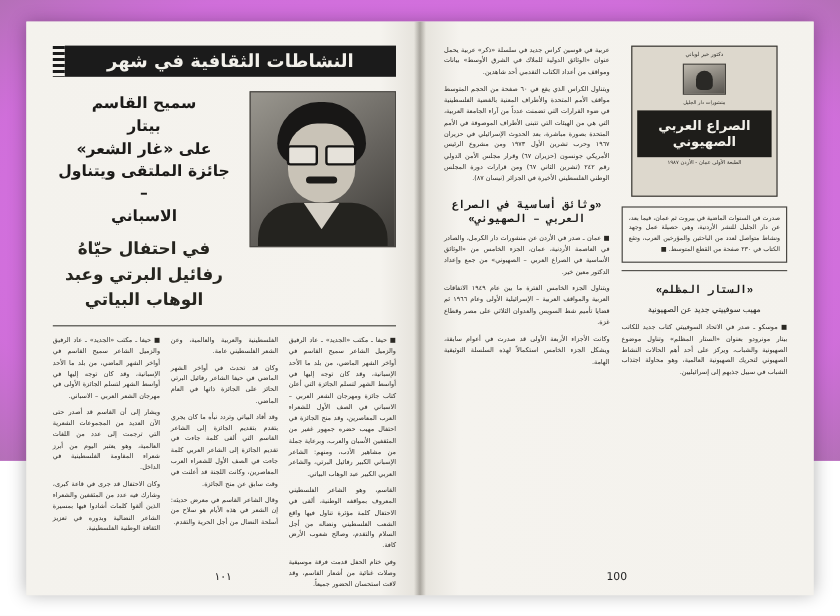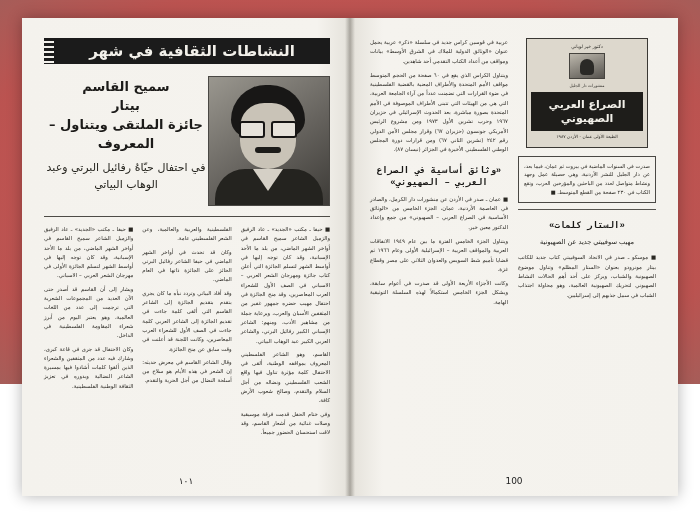--- a/index.html
+++ b/index.html
@@ -10,21 +10,21 @@
   body {
     width: 700px;
     height: 513px;
     overflow: hidden;
     font-family: "DejaVu Sans", sans-serif;
   }
   .page-wrap {
     position: relative;
     width: 700px;
     height: 384px;
-    background: #b91c1c;
+    background: #d946ef;
   }
   
   .paper-noise {
     position: absolute;
     inset: 0;
     background:
       radial-gradient(ellipse at 50% 50%, rgba(255,255,255,0.25) 0%, rgba(190,186,178,0.35) 78%, rgba(150,146,138,0.55) 100%);
     pointer-events: none;
   }
   .spread {
@@ -88,20 +88,21 @@
   .banner-row {
     display: flex;
     flex-direction: row;
     margin-bottom: 12px;
   }
   .banner-main { flex: 1; }
 
   .lead-row {
     display: flex;
     flex-direction: row-reverse;
+    gap: 12px;
     margin-bottom: 10px;
   }
   .portrait {
     width: 120px;
     height: 128px;
     background: #7d7a74;
     position: relative;
     overflow: hidden;
     flex: 0 0 auto;
     border: 1px solid #4a4844;
@@ -170,25 +171,25 @@
     font-size: 13px;
     line-height: 1.45;
     color: #1c1b19;
     font-weight: bold;
     padding-top: 2px;
   }
   .headline .l { display: block; }
   .sub-headline {
     direction: rtl;
     text-align: center;
-    font-size: 11px;
+    font-size: 14px;
     line-height: 1.5;
     color: #26251f;
     margin-top: 7px;
-    font-weight: normal;
+    font-weight: bold;
   }
 
   .cols3 {
     display: flex;
     flex-direction: row-reverse;
     gap: 9px;
     margin-top: 6px;
     border-top: 1px solid #4d4b46;
     padding-top: 8px;
   }
@@ -228,21 +229,21 @@
     line-height: 1.72;
     color: #2a2823;
   }
   .rcol p { margin: 0 0 5px 0; }
 
   .bookcover {
     width: 112px;
     margin: 0 auto 8px auto;
     border: 1px solid #3a3834;
     background: #ddd8cd;
-    padding: 4px 4px 6px 4px;
+    padding: 4px 4px 22px 4px;
     direction: rtl;
     text-align: center;
   }
   .bookcover .topline {
     font-size: 4.6px;
     color: #2b2a26;
     margin-bottom: 2px;
   }
   .bookcover .thumb {
     width: 34px; height: 24px;
@@ -334,22 +335,23 @@
           <div class="hair"></div>
           <div class="face"></div>
           <div class="glasses"></div>
           <div class="mustache"></div>
           <div class="body"></div>
           <div class="collar"></div>
         </div>
         <div class="headline">
           <span class="l">سميح القاسم</span>
           <span class="l">بيتار</span>
+          <span class="l">على «غار الشعر»</span>
           <span class="l">جائزة الملتقى ويتناول –</span>
-          <span class="l">المعروف</span>
+          <span class="l">الاسباني</span>
           <div class="sub-headline">في احتفال حيّاهُ رفائيل البرتي وعبد الوهاب البياتي</div>
         </div>
       </div>
 
       <div class="cols3">
         <div class="col">
           <p>■ حيفا ـ مكتب «الجديد» ـ عاد الرفيق والزميل الشاعر سميح القاسم في أواخر الشهر الماضي، من بلد ما الأحد الإسبانية، وقد كان توجه إليها في أواسط الشهر لتسلم الجائزة التي أعلن كتاب جائزة ومهرجان الشعر العربي – الاسباني في الصف الأول للشعراء العرب المعاصرين، وقد منح الجائزة في احتفال مهيب حضره جمهور غفير من المثقفين الأسبان والعرب، وبرعاية جملة من مشاهير الأدب، ومنهم: الشاعر الإسباني الكبير رفائيل البرتي، والشاعر العربي الكبير عبد الوهاب البياتي.</p>
           <p>القاسم، وهو الشاعر الفلسطيني المعروف بمواقفه الوطنية، ألقى في الاحتفال كلمة مؤثرة تناول فيها واقع الشعب الفلسطيني ونضاله من أجل السلام والتقدم، وصالح شعوب الأرض كافة.</p>
           <p>وفي ختام الحفل قدمت فرقة موسيقية وصلات غنائية من أشعار القاسم، وقد لاقت استحسان الحضور جميعاً.</p>
         </div>
@@ -377,21 +379,21 @@
             <div class="topline">دكتور خير لوباني</div>
             <div class="thumb"></div>
             <div class="tiny">منشورات دار الجليل</div>
             <div class="title-block">الصراع العربي الصهيوني</div>
             <div class="footline">الطبعة الأولى
 عمان - الأردن ١٩٨٧</div>
           </div>
           <div class="boxed">صدرت في السنوات الماضية في بيروت ثم عمان، فيما بعد، عن دار الجليل للنشر الأردنية، وهي حصيلة عمل وجهد ونشاط متواصل لعدد من الباحثين والمؤرخين العرب، وتقع الكتاب في ٢٣٠ صفحة من القطع المتوسط. ■</div>
 
           <div class="rule-top"></div>
-          <div class="sec-head">«الستار كلمات»</div>
+          <div class="sec-head">«الستار المظلم»</div>
           <div class="sec-sub">مهيب سوفييتي جديد عن الصهيونية</div>
           <p>■ موسكو ـ صدر في الاتحاد السوفييتي كتاب جديد للكاتب بيتار مونرودو بعنوان «الستار المظلم» وتناول موضوع الصهيونية والشباب، ويركز على أحد أهم الحالات النشاط الصهيوني لتحريك الصهيونية العالمية، وهو محاولة اجتذاب الشباب في سبيل جذبهم إلى إسرائيليين.</p>
         </div>
 
         <div class="rcol">
           <p>عربية في قوسين كراس جديد في سلسلة «ذكر» عربية يحمل عنوان «الوثائق الدولية للملاك في الشرق الأوسط» بيانات ومواقف من أعداد الكتاب التقدمي أحد شاهدين.</p>
           <p>ويتناول الكراس الذي يقع في ٦٠ صفحة من الحجم المتوسط مواقف الأمم المتحدة والأطراف المعنية بالقضية الفلسطينية في ضوء القرارات التي تضمنت عدداً من آراء الجامعة العربية، التي هي من الهيئات التي تتبنى الأطراف الموصوفة في الأمم المتحدة بصورة مباشرة، بعد الحدوث الإسرائيلي في حزيران ١٩٦٧ وحرب تشرين الأول ١٩٧٣ ومن مشروع الرئيس الأمريكي جونسون (حزيران ٦٧) وقرار مجلس الأمن الدولي رقم ٢٤٢ (تشرين الثاني ٦٧) ومن قرارات دورة المجلس الوطني الفلسطيني الأخيرة في الجزائر (نيسان ٨٧).</p>
           <div class="sec-head">«وثائق أساسية في الصراع العربي – الصهيوني»</div>
           <p>■ عمان ـ صدر في الأردن عن منشورات دار الكرمل، والصادر في العاصمة الأردنية، عمان، الجزء الخامس من «الوثائق الأساسية في الصراع العربي – الصهيوني» من جمع وإعداد الدكتور معين خير.</p>
           <p>ويتناول الجزء الخامس الفترة ما بين عام ١٩٤٩ الاتفاقات العربية والمواقف العربية – الإسرائيلية الأولى وعام ١٩٦٦ ثم قضايا تأميم شط السويس والعدوان الثلاثي على مصر وقطاع غزة.</p>

